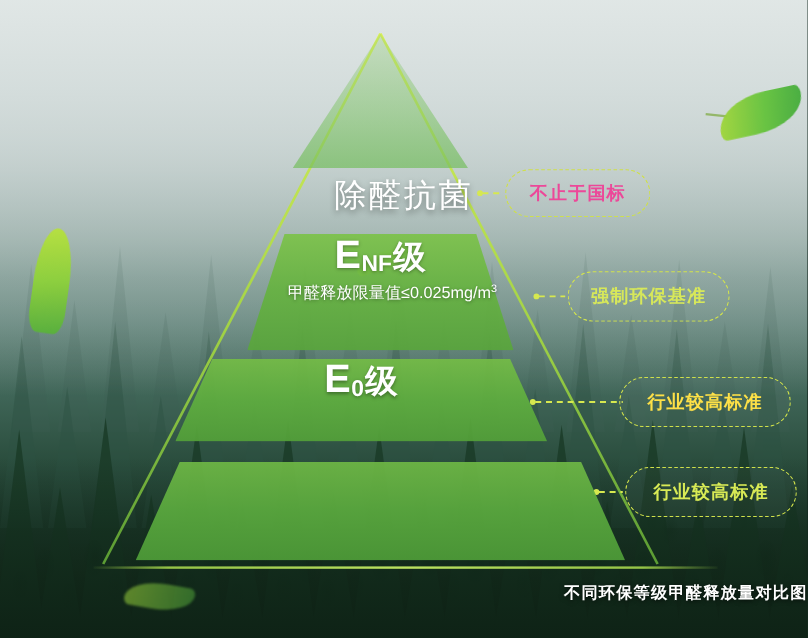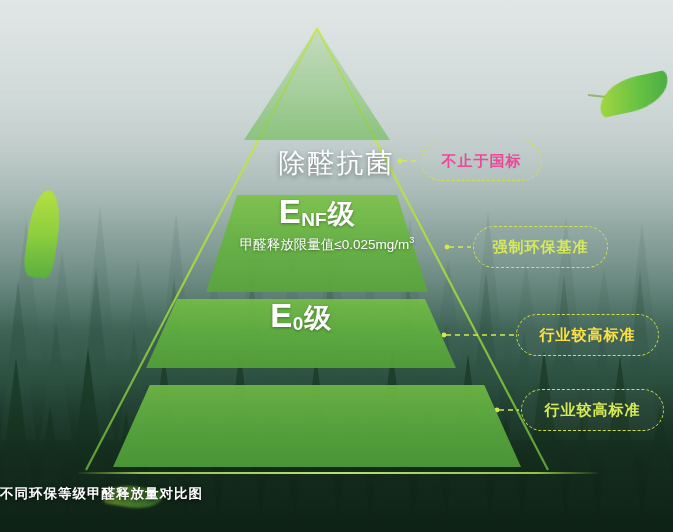--- a/index.html
+++ b/index.html
@@ -188,21 +188,21 @@
   .badge-4{ left:521px; top:389px; width:143px; height:42px;
             border-color:#cfe04a; color:#d8ea55; }
 
   
   .baseline{
     position:absolute; left:78px; top:472px; width:520px; height:2px;
     background:linear-gradient(90deg, rgba(160,215,70,.05) 0%, rgba(172,222,78,.85) 12%, rgba(196,235,100,.95) 50%, rgba(172,222,78,.85) 88%, rgba(160,215,70,.05) 100%);
   }
   .caption{
     position:absolute; left:0; top:485px; width:100%;
-    text-align:left;
+    text-align:right;
     color:#ffffff; font-size:13.5px; font-weight:bold;
     letter-spacing:1px;
     text-shadow:0 1px 4px rgba(0,0,0,.75);
   }
 </style>
 </head>
 <body>
 
 <div id="stage">
 

